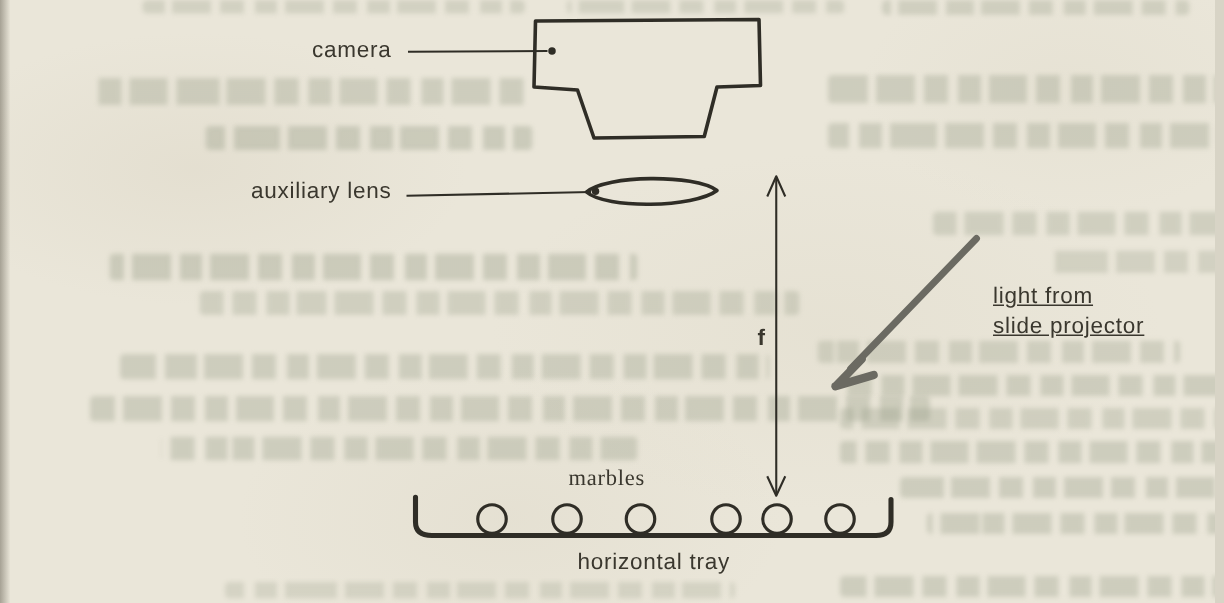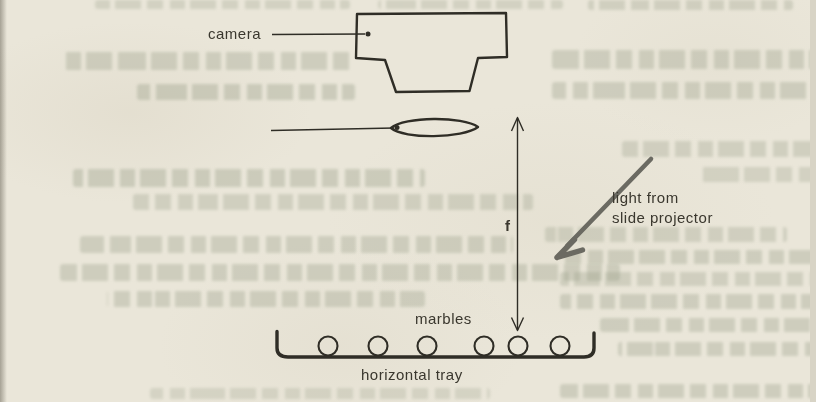--- a/index.html
+++ b/index.html
@@ -116,22 +116,23 @@
     <path class="ink tray-stroke" d="M277,331.5 L277,348 Q277,357 288,357 L584,357 Q594,357 594,348 L594,333"></path>
 
     <g>
       <path class="shaft" d="M651,159 L567,246"></path>
       <path class="head" d="M557,257.5 L574.5,239.5 M557,257.5 L582.5,250"></path>
     </g>
   </svg>
 
   <div class="label" style="right:549px;top:26px;">camera</div>
 
+  <div class="label" style="right:549px;top:120px;">auxiliary lens</div>
 
-  <div class="label two-line" style="left:612px;top:188px;">light from
+  <div class="label two-line" style="left:662px;top:188px;text-decoration:underline;">light from
 slide projector</div>
 
   <div class="label f-label" style="left:505px;top:218px;">f</div>
 
-  <div class="label" style="left:415px;top:311px;">marbles</div>
+  <div class="label" style="left:379px;top:311px;font-family:Liberation Serif, serif;">marbles</div>
 
-  <div class="label" style="left:361px;top:367px;">horizontal tray</div>
+  <div class="label" style="left:385px;top:367px;">horizontal tray</div>
 </div>
 
 </body></html>

